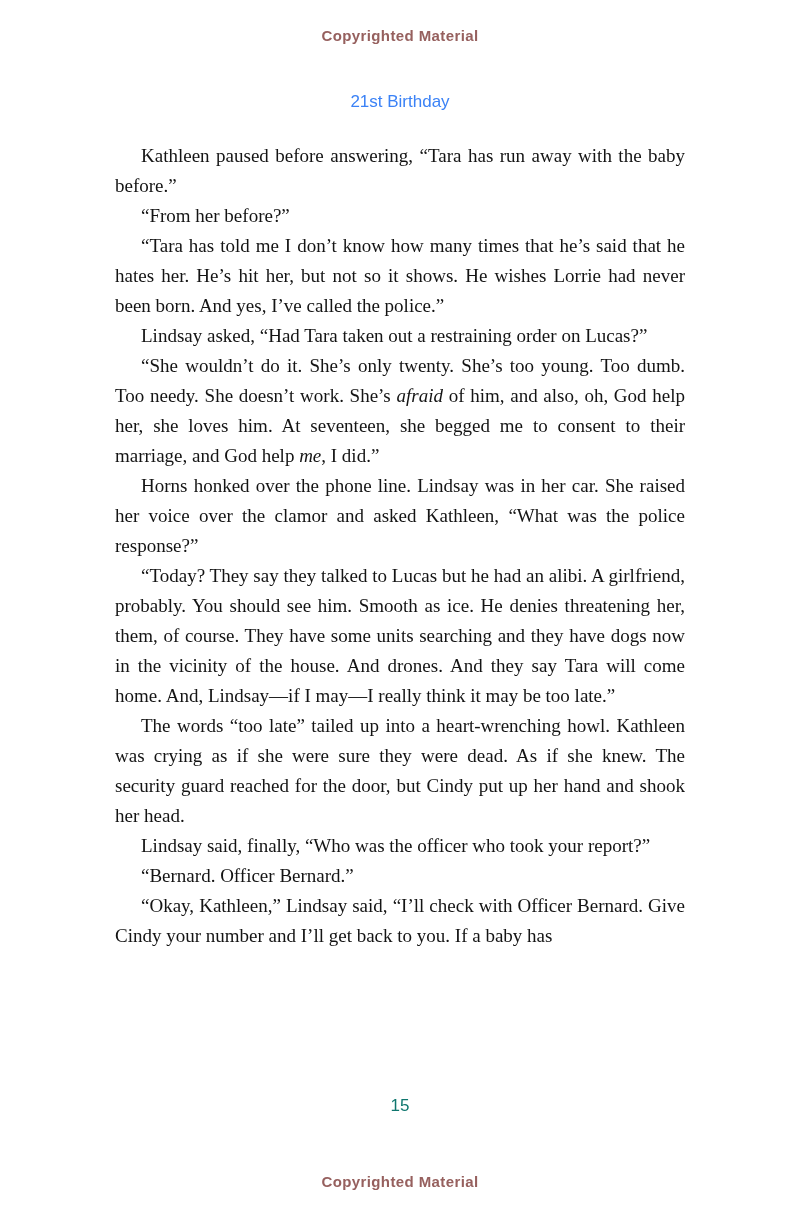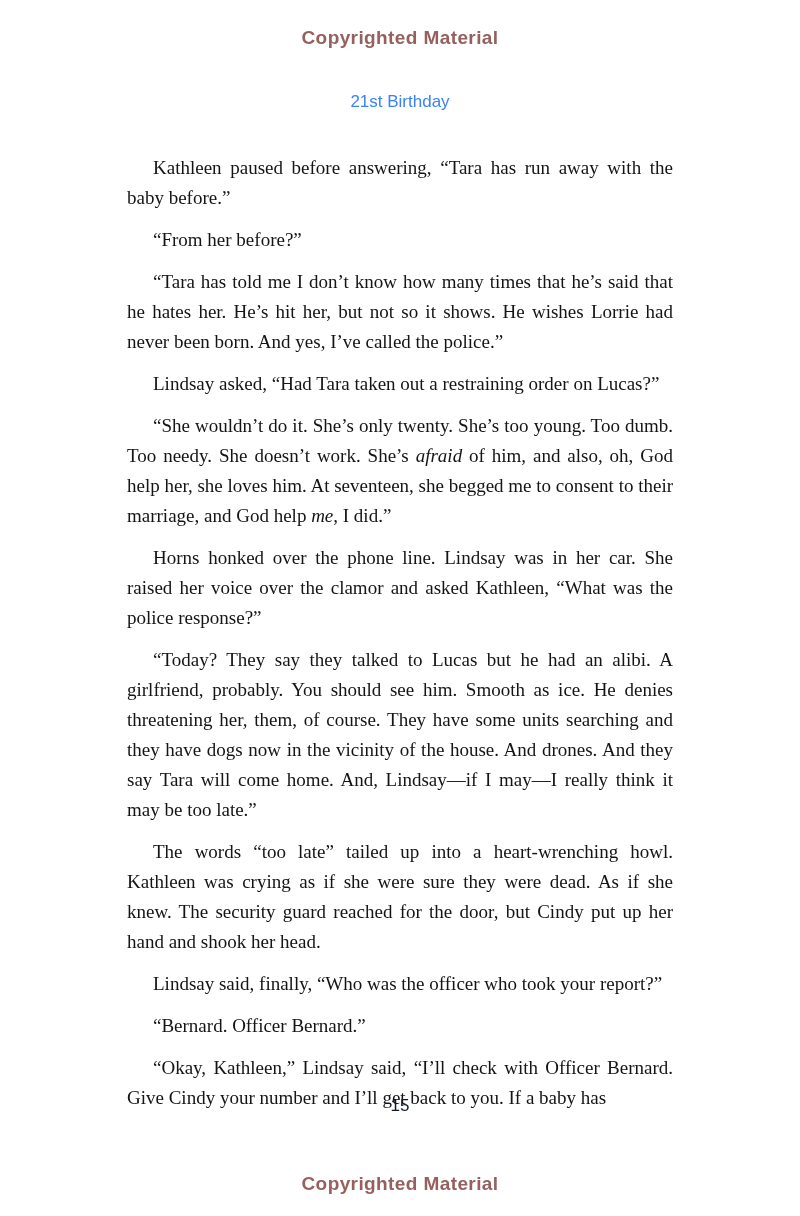--- a/index.html
+++ b/index.html
@@ -16,21 +16,21 @@
     font-family: "Liberation Serif", serif;
     color: #181818;
   }
   .copyright-banner {
     position: absolute;
     left: 0;
     width: 100%;
     text-align: center;
     font-family: "Liberation Sans", sans-serif;
     font-weight: bold;
-    font-size: 19px;
+    font-size: 15px;
     letter-spacing: 0.4px;
     color: #96605e;
   }
   .copyright-top { top: 27px; }
   .copyright-bottom { top: 1173px; }
   .running-head {
     position: absolute;
     top: 92px;
     left: 0;
     width: 100%;
@@ -44,35 +44,35 @@
     position: absolute;
     top: 141px;
     left: 115px;
     width: 570px;
     font-size: 19px;
     line-height: 30px;
     text-align: justify;
     color: #141414;
   }
   .body-text p {
-    margin: 12px;
+    margin: 0;
     text-indent: 26px;
   }
   .body-text .italic {
     font-style: italic;
   }
   .page-number {
     position: absolute;
     top: 1096px;
     left: 0;
     width: 100%;
     text-align: center;
     font-family: "Liberation Sans", sans-serif;
     font-size: 17px;
-    color: #0f172a;
+    color: #0f766e;
   }
 </style>
 </head>
 <body>
 
 <div class="page">
 
   <div class="copyright-banner copyright-top" style="color: rgb(150, 96, 94);">Copyrighted Material</div>
 
   <div class="running-head">21st Birthday</div>

